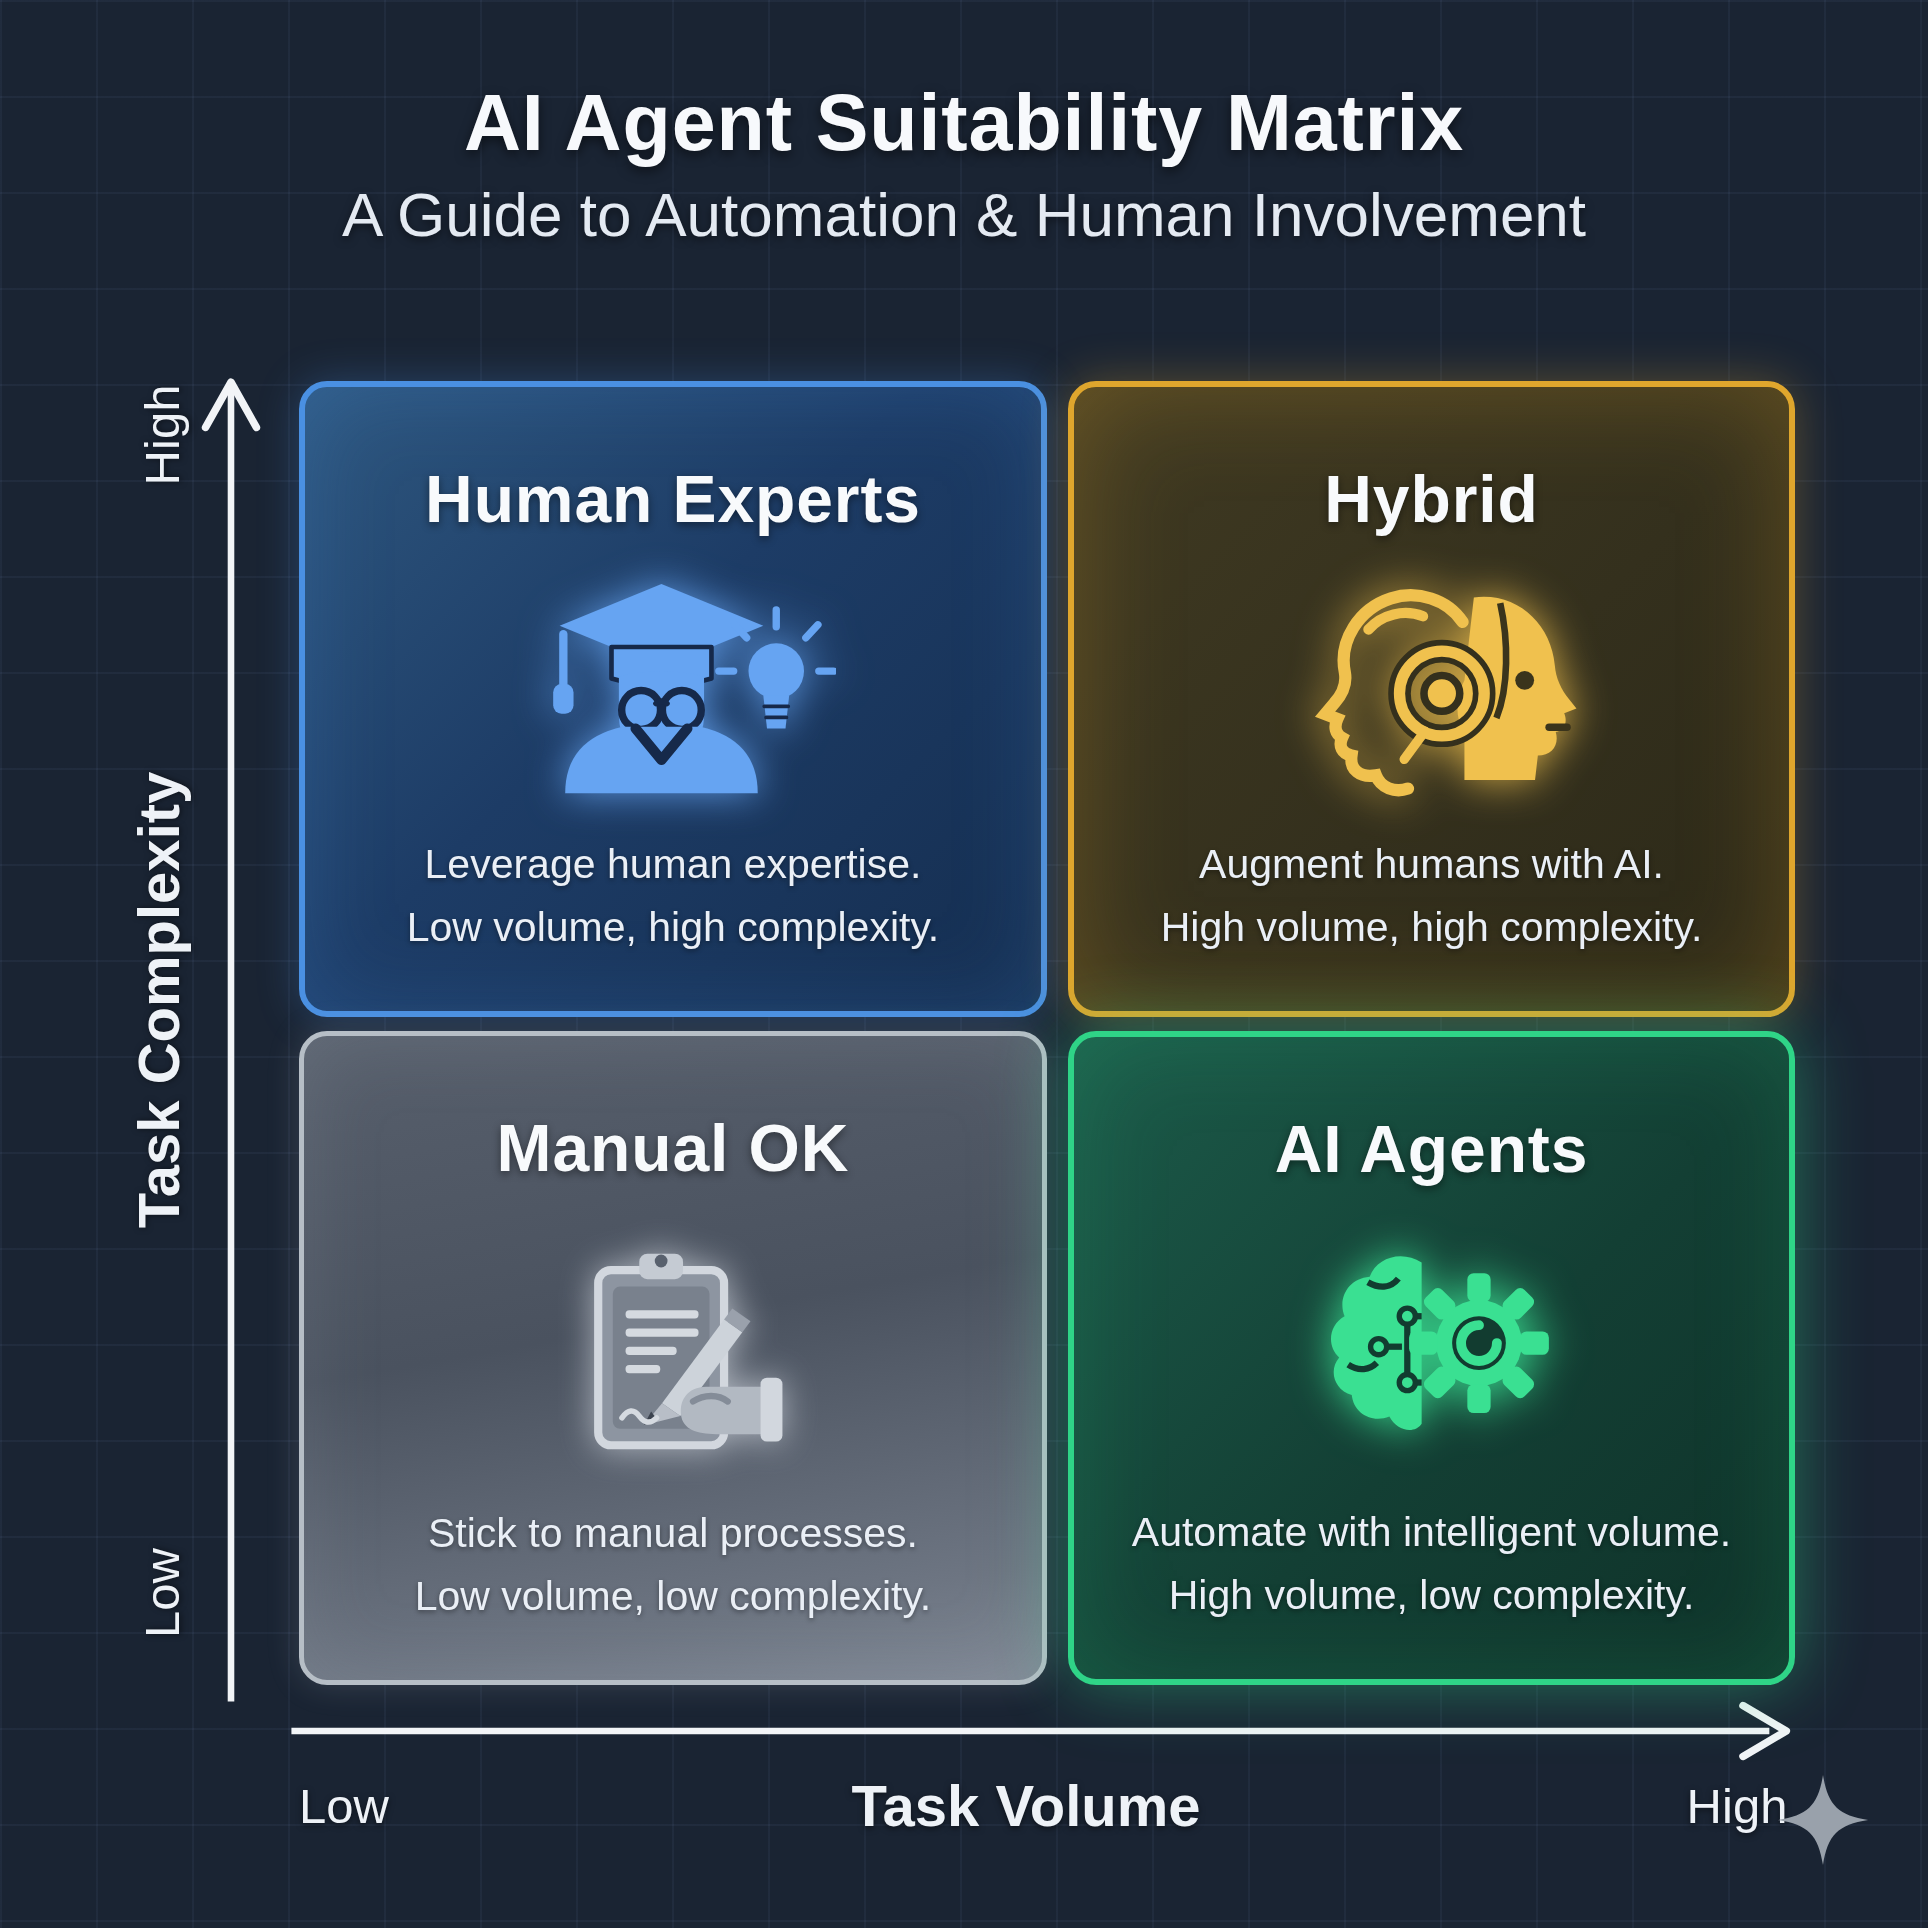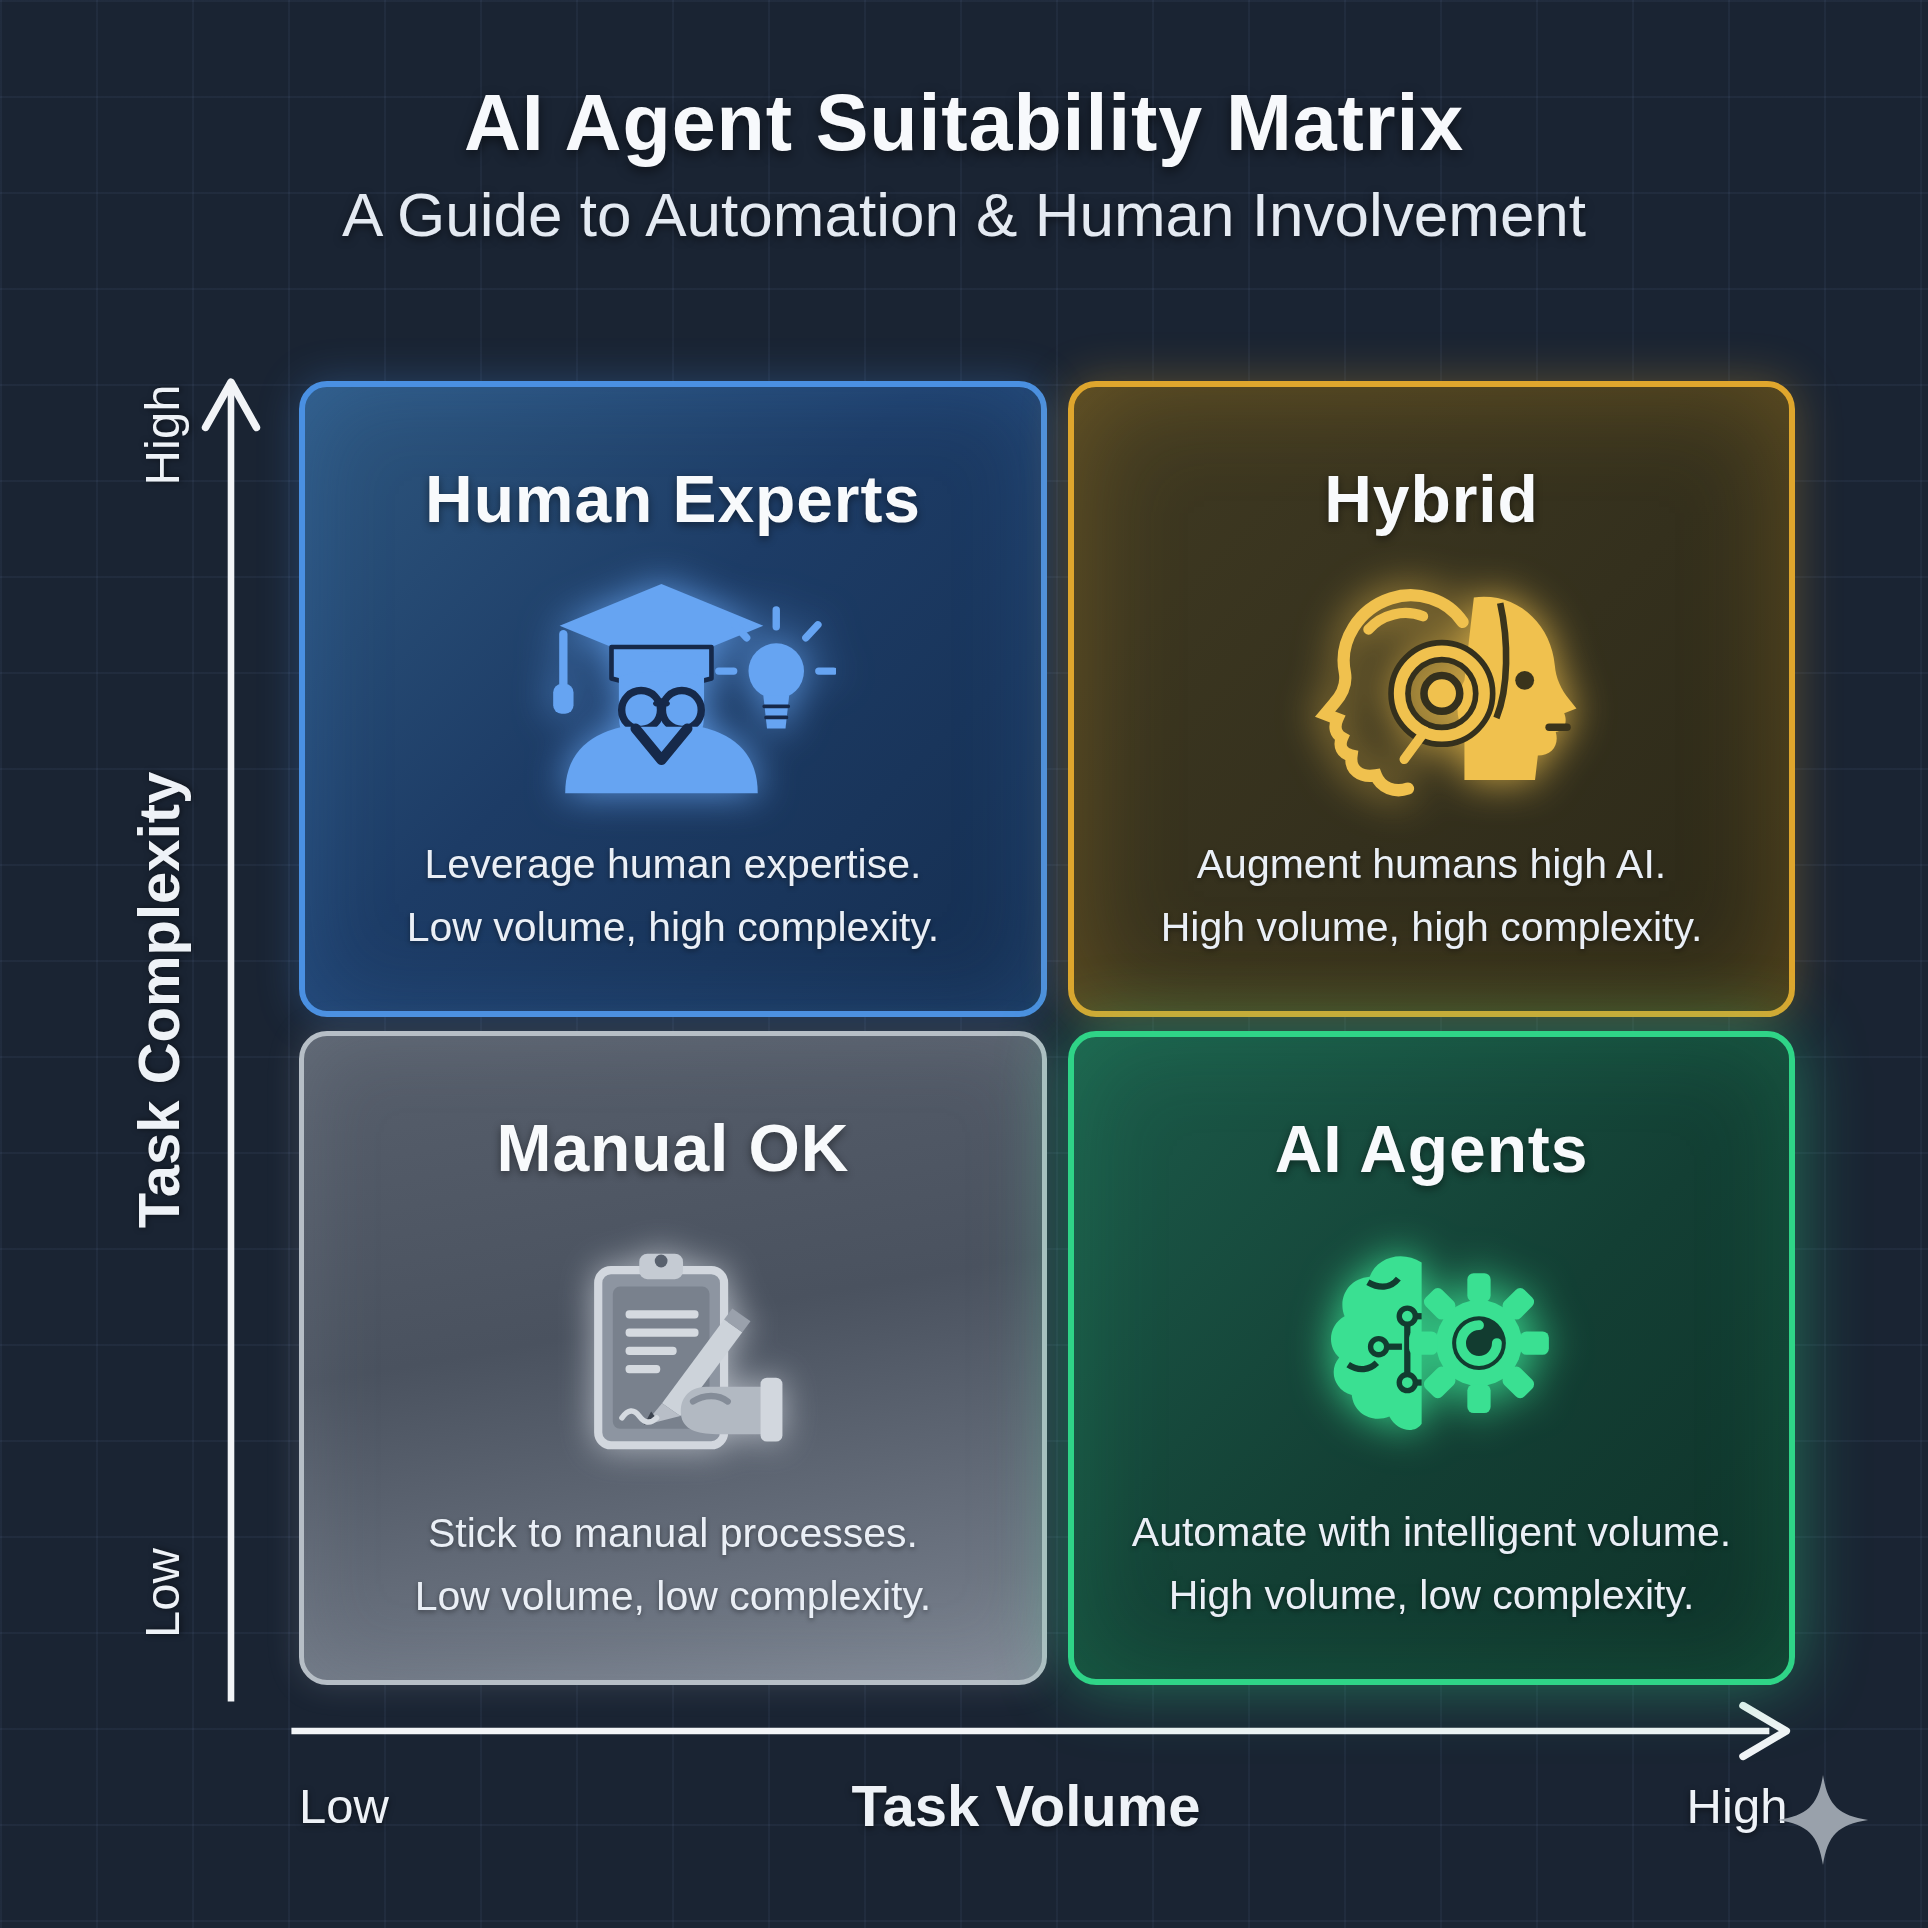--- a/index.html
+++ b/index.html
@@ -156,21 +156,21 @@
           <rect x="286" y="160" width="27" height="8" rx="4" fill="#3a341c"></rect>
           <path d="M238 32 C247 72 247 122 234 154" fill="none" stroke="#3a341c" stroke-width="7"></path>
           <path d="M198 52 C182 28 150 18 122 27 C88 38 66 72 73 106 C75 118 71 128 62 138 L52 150 L65 155 C61 164 63 171 70 175 C66 184 70 192 80 194 C78 209 89 218 106 215 C111 228 126 234 140 229" fill="none" stroke="#f0c14e" stroke-width="13" stroke-linecap="round"></path>
           <path d="M98 60 C112 44 136 38 156 46" fill="none" stroke="#f0c14e" stroke-width="11" stroke-linecap="round"></path>
           <circle cx="176" cy="128" r="45" fill="none" stroke="#34301d" stroke-width="24"></circle>
           <circle cx="176" cy="128" r="45" fill="none" stroke="#f0c14e" stroke-width="12"></circle>
           <circle cx="176" cy="128" r="19" fill="#f0c14e" stroke="#34301d" stroke-width="8"></circle>
           <path d="M158 168 L136 198" stroke="#f0c14e" stroke-width="10" stroke-linecap="round" fill="none"></path>
         </svg>
       </div>
-      <p class="desc"><span>Augment humans high AI.</span><br><span>High volume, high complexity.</span></p>
+      <p class="desc"><span>Augment humans with AI.</span><br><span>High volume, high complexity.</span></p>
     </div>
 
     <div class="card card-gray">
       <h2>Manual OK</h2>
       <div class="icon-wrap glow-gray">
         <svg width="264" height="228" viewBox="0 0 280 250">
           <rect x="58" y="44" width="138" height="192" rx="14" fill="#8d95a1" stroke="#d2d7de" stroke-width="9"></rect>
           <rect x="74" y="62" width="106" height="156" rx="8" fill="#79818d"></rect>
           <rect x="103" y="26" width="48" height="28" rx="9" fill="#c5cbd3"></rect>
           <circle cx="127" cy="34" r="7" fill="#59616e"></circle>

